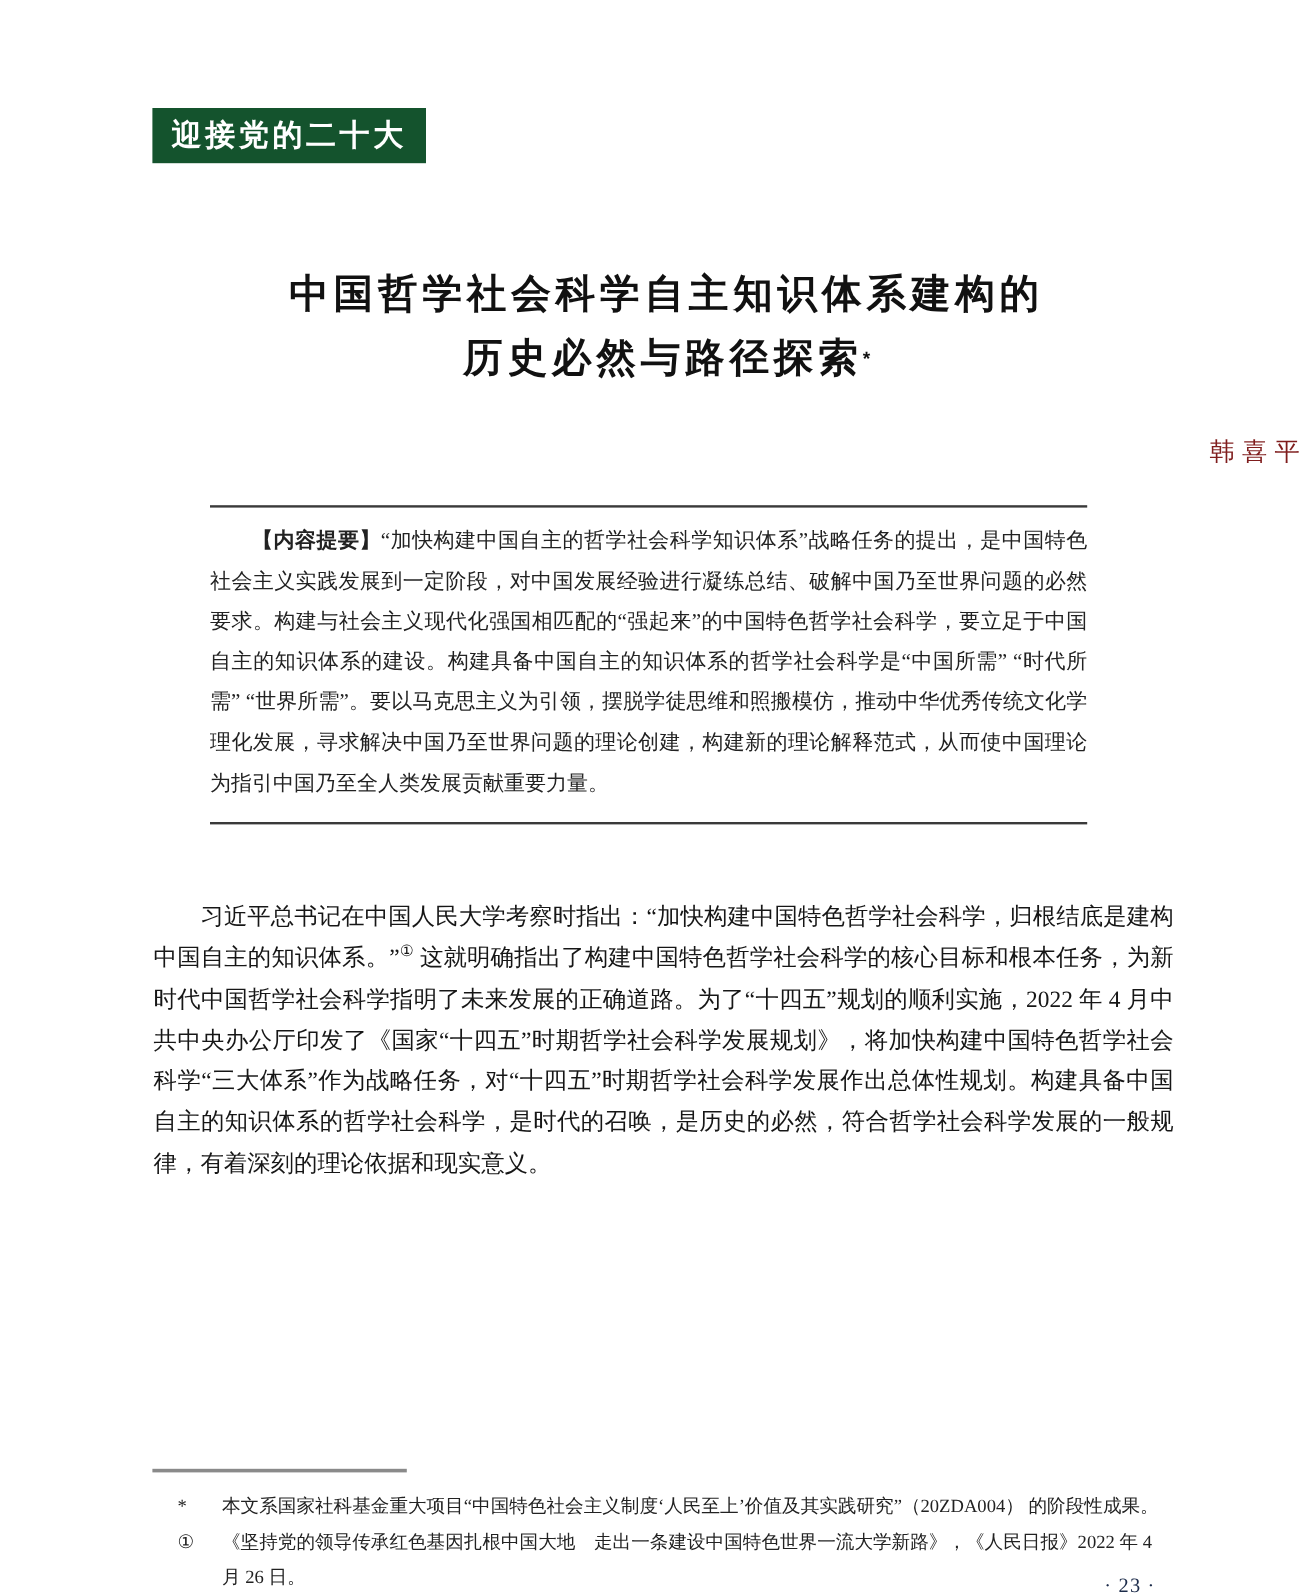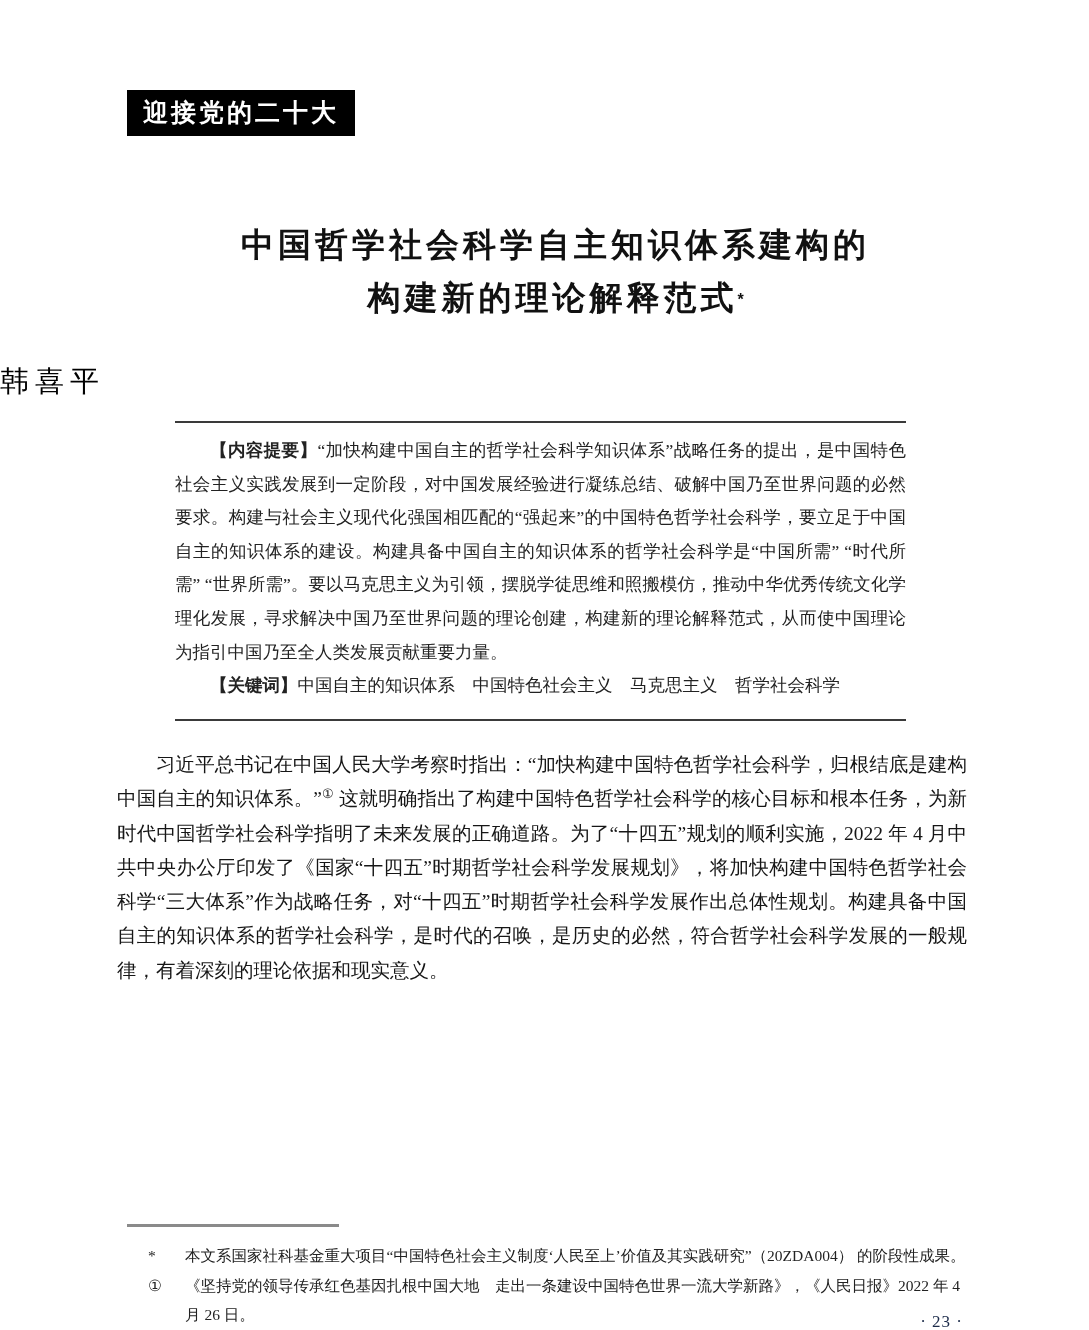--- a/index.html
+++ b/index.html
@@ -3,51 +3,51 @@
 <meta charset="utf-8">
 <style>
   html,body{margin:0;padding:0;}
   body{
     width:1089px;height:1330px;position:relative;
     background:#ffffff;color:#1a1a1a;
     font-family:"Liberation Serif","DejaVu Serif",serif;
   }
   .badge{
     position:absolute;left:127px;top:90px;
-    background:#000000;color:#fff;
+    background:#14532d;color:#fff;
     font-family:"Liberation Sans","DejaVu Sans",sans-serif;
     font-weight:bold;font-size:25px;letter-spacing:3px;
     padding:6px 16px 7px 16px;
   }
   .title{
     position:absolute;left:0;top:196px;width:100%;
     text-align:center;
     font-family:"Liberation Sans","DejaVu Sans",sans-serif;
     font-weight:bold;font-size:33px;line-height:53px;letter-spacing:4px;
     color:#111;
     padding-left:11px;
   }
   .title sup{font-size:16px;letter-spacing:0;vertical-align:top;position:relative;top:2px;}
   .author{
     position:absolute;left:0;top:362px;width:100%;
-    text-align:left;font-size:29px;letter-spacing:6px;color:#000000;
+    text-align:right;font-size:21px;letter-spacing:6px;color:#7f1d1d;
   }
   .abstract-box{
     position:absolute;left:175px;top:421px;width:731px;
     border-top:2px solid #3a3a3a;border-bottom:2px solid #3a3a3a;
     padding:11px 0 16px 0;
     font-size:17.5px;line-height:33.6px;text-align:justify;color:#222;
   }
   .abstract-box p{margin:0;text-indent:2em;}
   .hei-label{
     font-family:Liberation Sans, sans-serif;
     font-weight:bold;
   }
   .body-text{
-    position:absolute;left:117px;top:748px;width:850px;
+    position:absolute;left:128px;top:748px;width:850px;
     font-size:19.5px;line-height:34.3px;text-align:justify;color:#161616;
   }
   .body-text p{margin:0;text-indent:2em;}
   .fn-sup{font-size:13px;vertical-align:super;line-height:0;}
   .section-heading{
     text-align:center;text-indent:0 !important;
     font-weight:bold;font-style:italic;
     font-size:21.5px;letter-spacing:7px;
     margin:22px 0 23px 0 !important;
     color:#111;
@@ -64,27 +64,26 @@
     position:absolute;top:1312px;right:126px;
     font-size:17px;color:#1c2b4a;letter-spacing:1px;
   }
 </style>
 </head>
 <body>
 
 <div class="badge">迎接党的二十大</div>
 
 <h1 class="title"><span>中国哲学社会科学自主知识体系建构的</span><br>
-<span>构建新的理论解释范式</span><sup>*</sup></h1>
+<span>历史必然与路径探索</span><sup>*</sup></h1>
 
 <div class="author">韩喜平</div>
 
 <div class="abstract-box">
   <p><span class="hei-label">【内容提要】</span><span>“加快构建中国自主的哲学社会科学知识体系”战略任务的提出，是中国特色社会主义实践发展到一定阶段，对中国发展经验进行凝练总结、破解中国乃至世界问题的必然要求。构建与社会主义现代化强国相匹配的“强起来”的中国特色哲学社会科学，要立足于中国自主的知识体系的建设。构建具备中国自主的知识体系的哲学社会科学是“中国所需” “时代所需” “世界所需”。要以马克思主义为引领，摆脱学徒思维和照搬模仿，推动中华优秀传统文化学理化发展，寻求解决中国乃至世界问题的理论创建，构建新的理论解释范式，从而使中国理论为指引中国乃至全人类发展贡献重要力量。</span></p>
-  <p><span class="hei-label">【关键词】</span><span>中国自主的知识体系　中国特色社会主义　马克思主义　哲学社会科学</span></p>
 </div>
 
 <div class="body-text">
   <p><span>习近平总书记在中国人民大学考察时指出：“加快构建中国特色哲学社会科学，归根结底是建构中国自主的知识体系。”</span><span class="fn-sup">①</span><span> 这就明确指出了构建中国特色哲学社会科学的核心目标和根本任务，为新时代中国哲学社会科学指明了未来发展的正确道路。为了“十四五”规划的顺利实施，2022 年 4 月中共中央办公厅印发了《国家“十四五”时期哲学社会科学发展规划》，将加快构建中国特色哲学社会科学“三大体系”作为战略任务，对“十四五”时期哲学社会科学发展作出总体性规划。构建具备中国自主的知识体系的哲学社会科学，是时代的召唤，是历史的必然，符合哲学社会科学发展的一般规律，有着深刻的理论依据和现实意义。</span></p>
 </div>
 
 <div class="footnotes">
   <hr class="fn-rule">
   <div class="fn-row">
     <span class="fn-marker">*</span>

